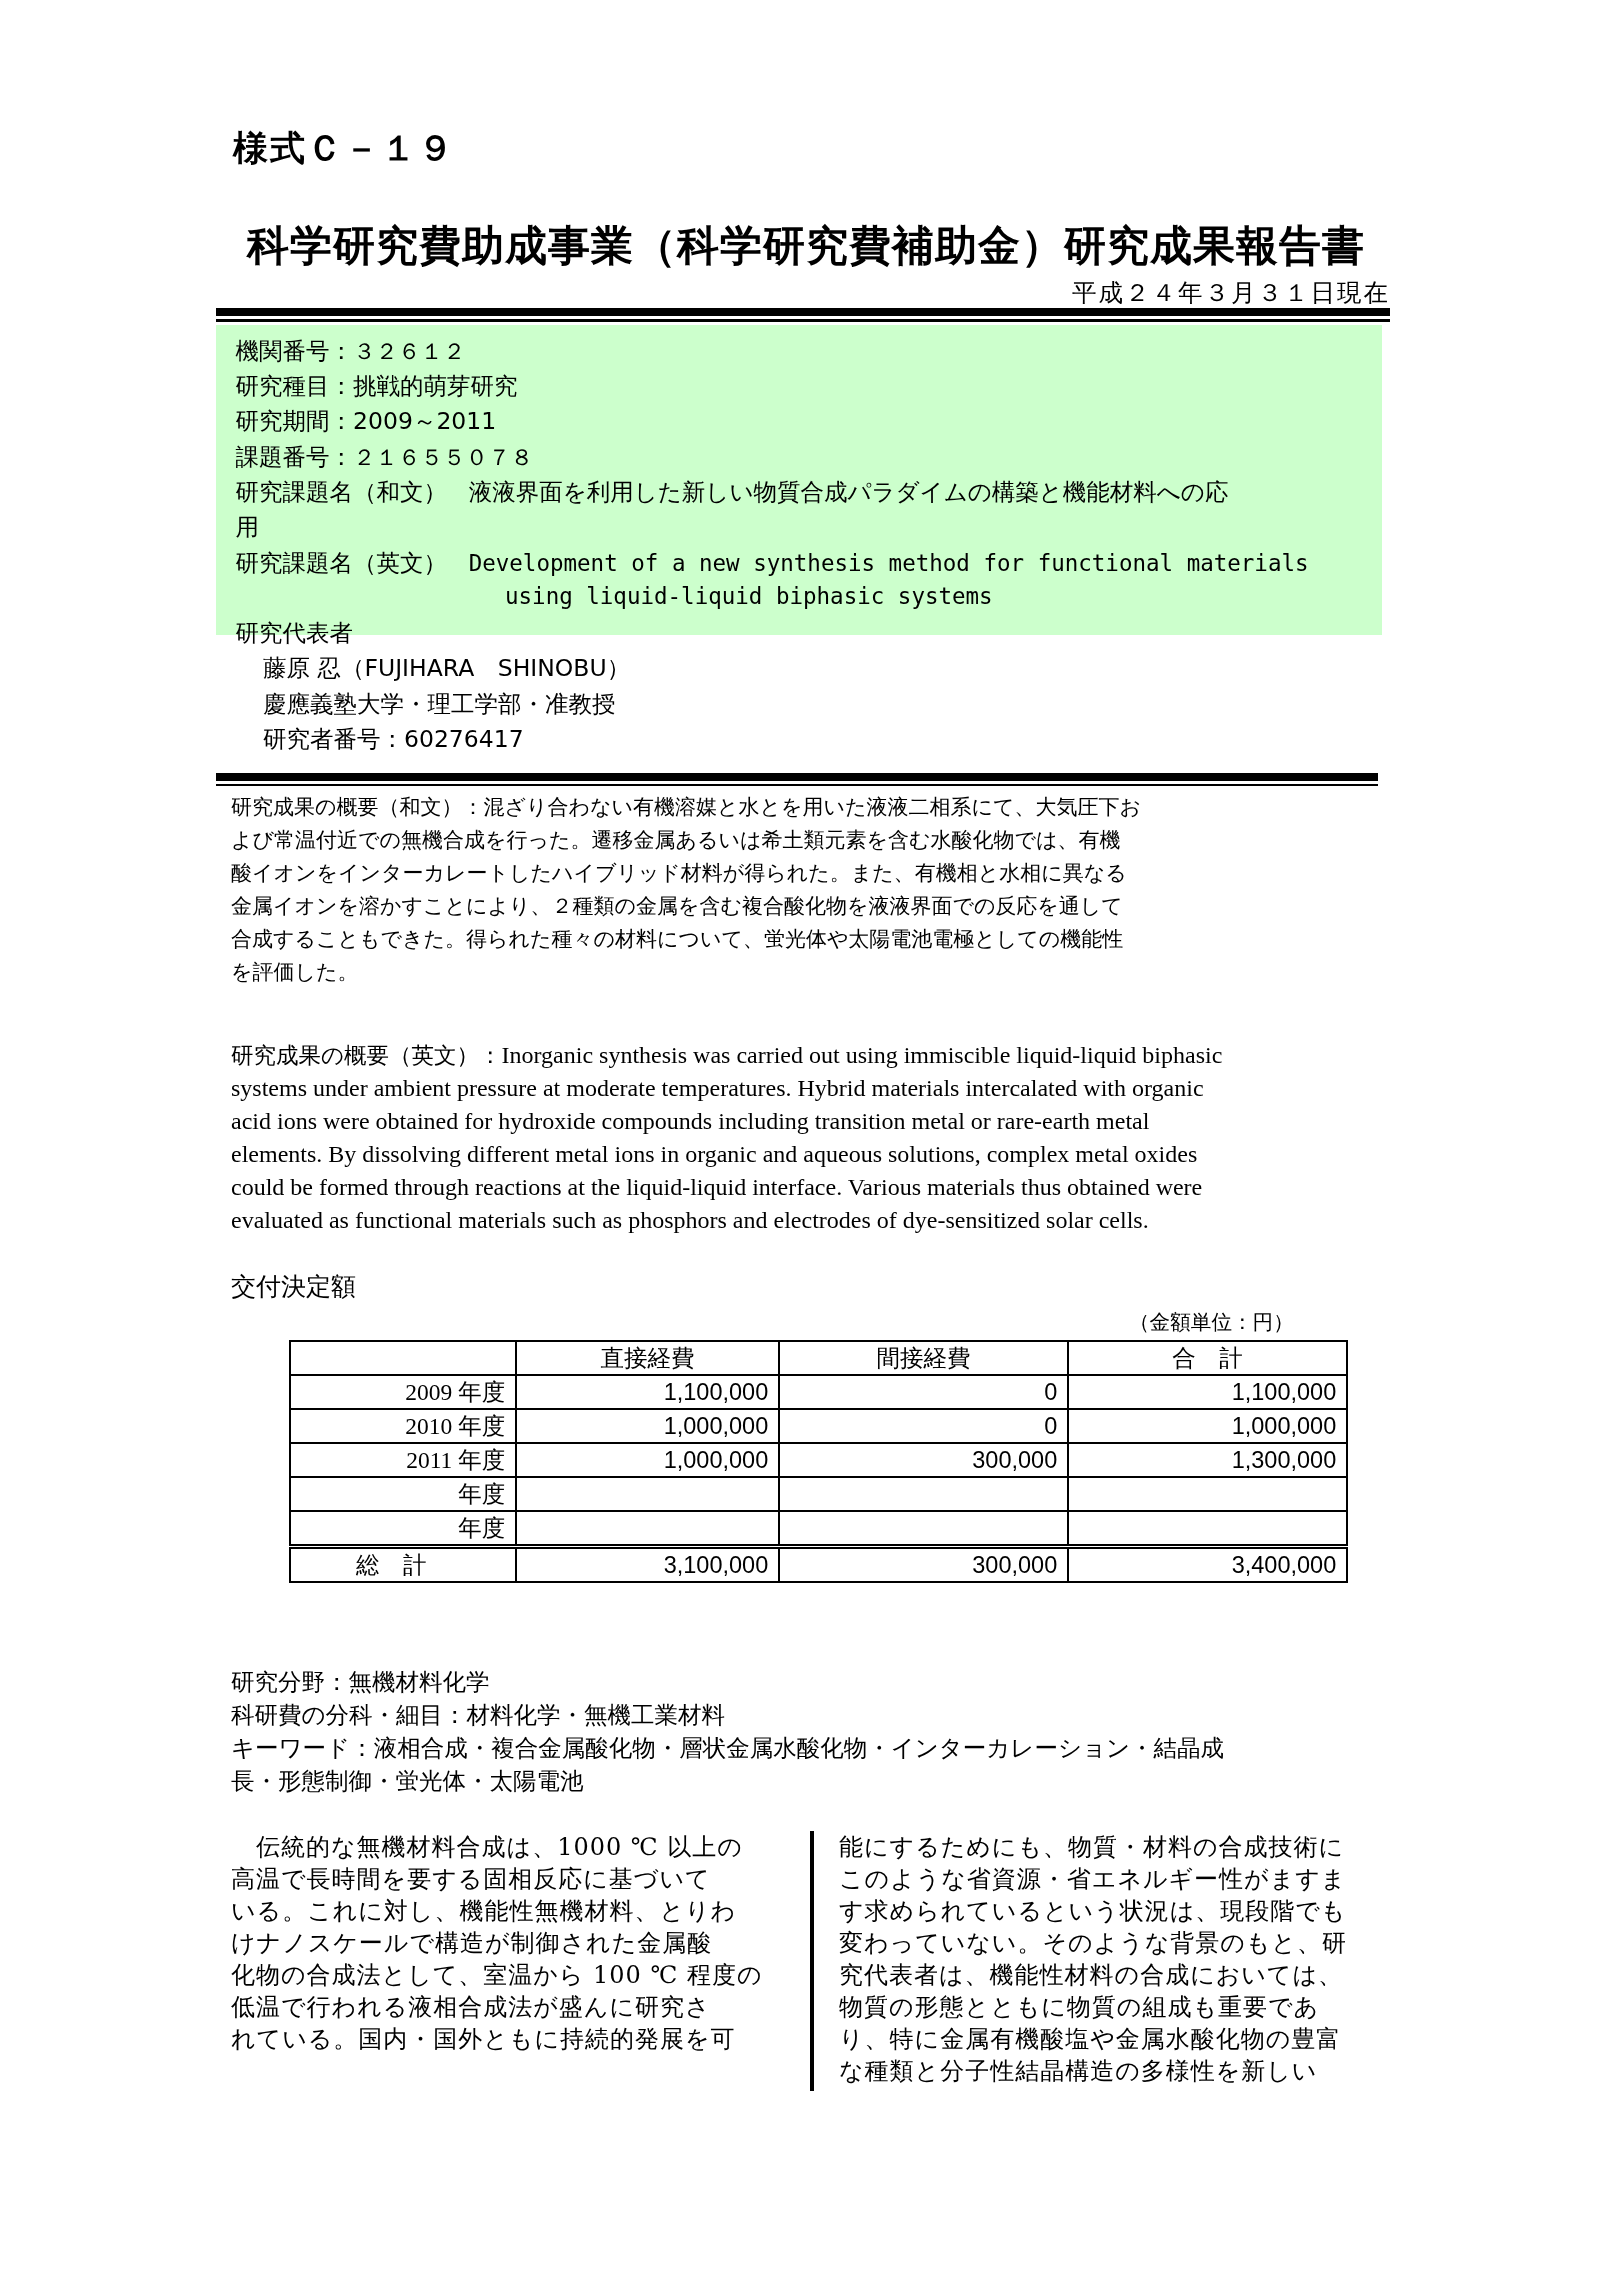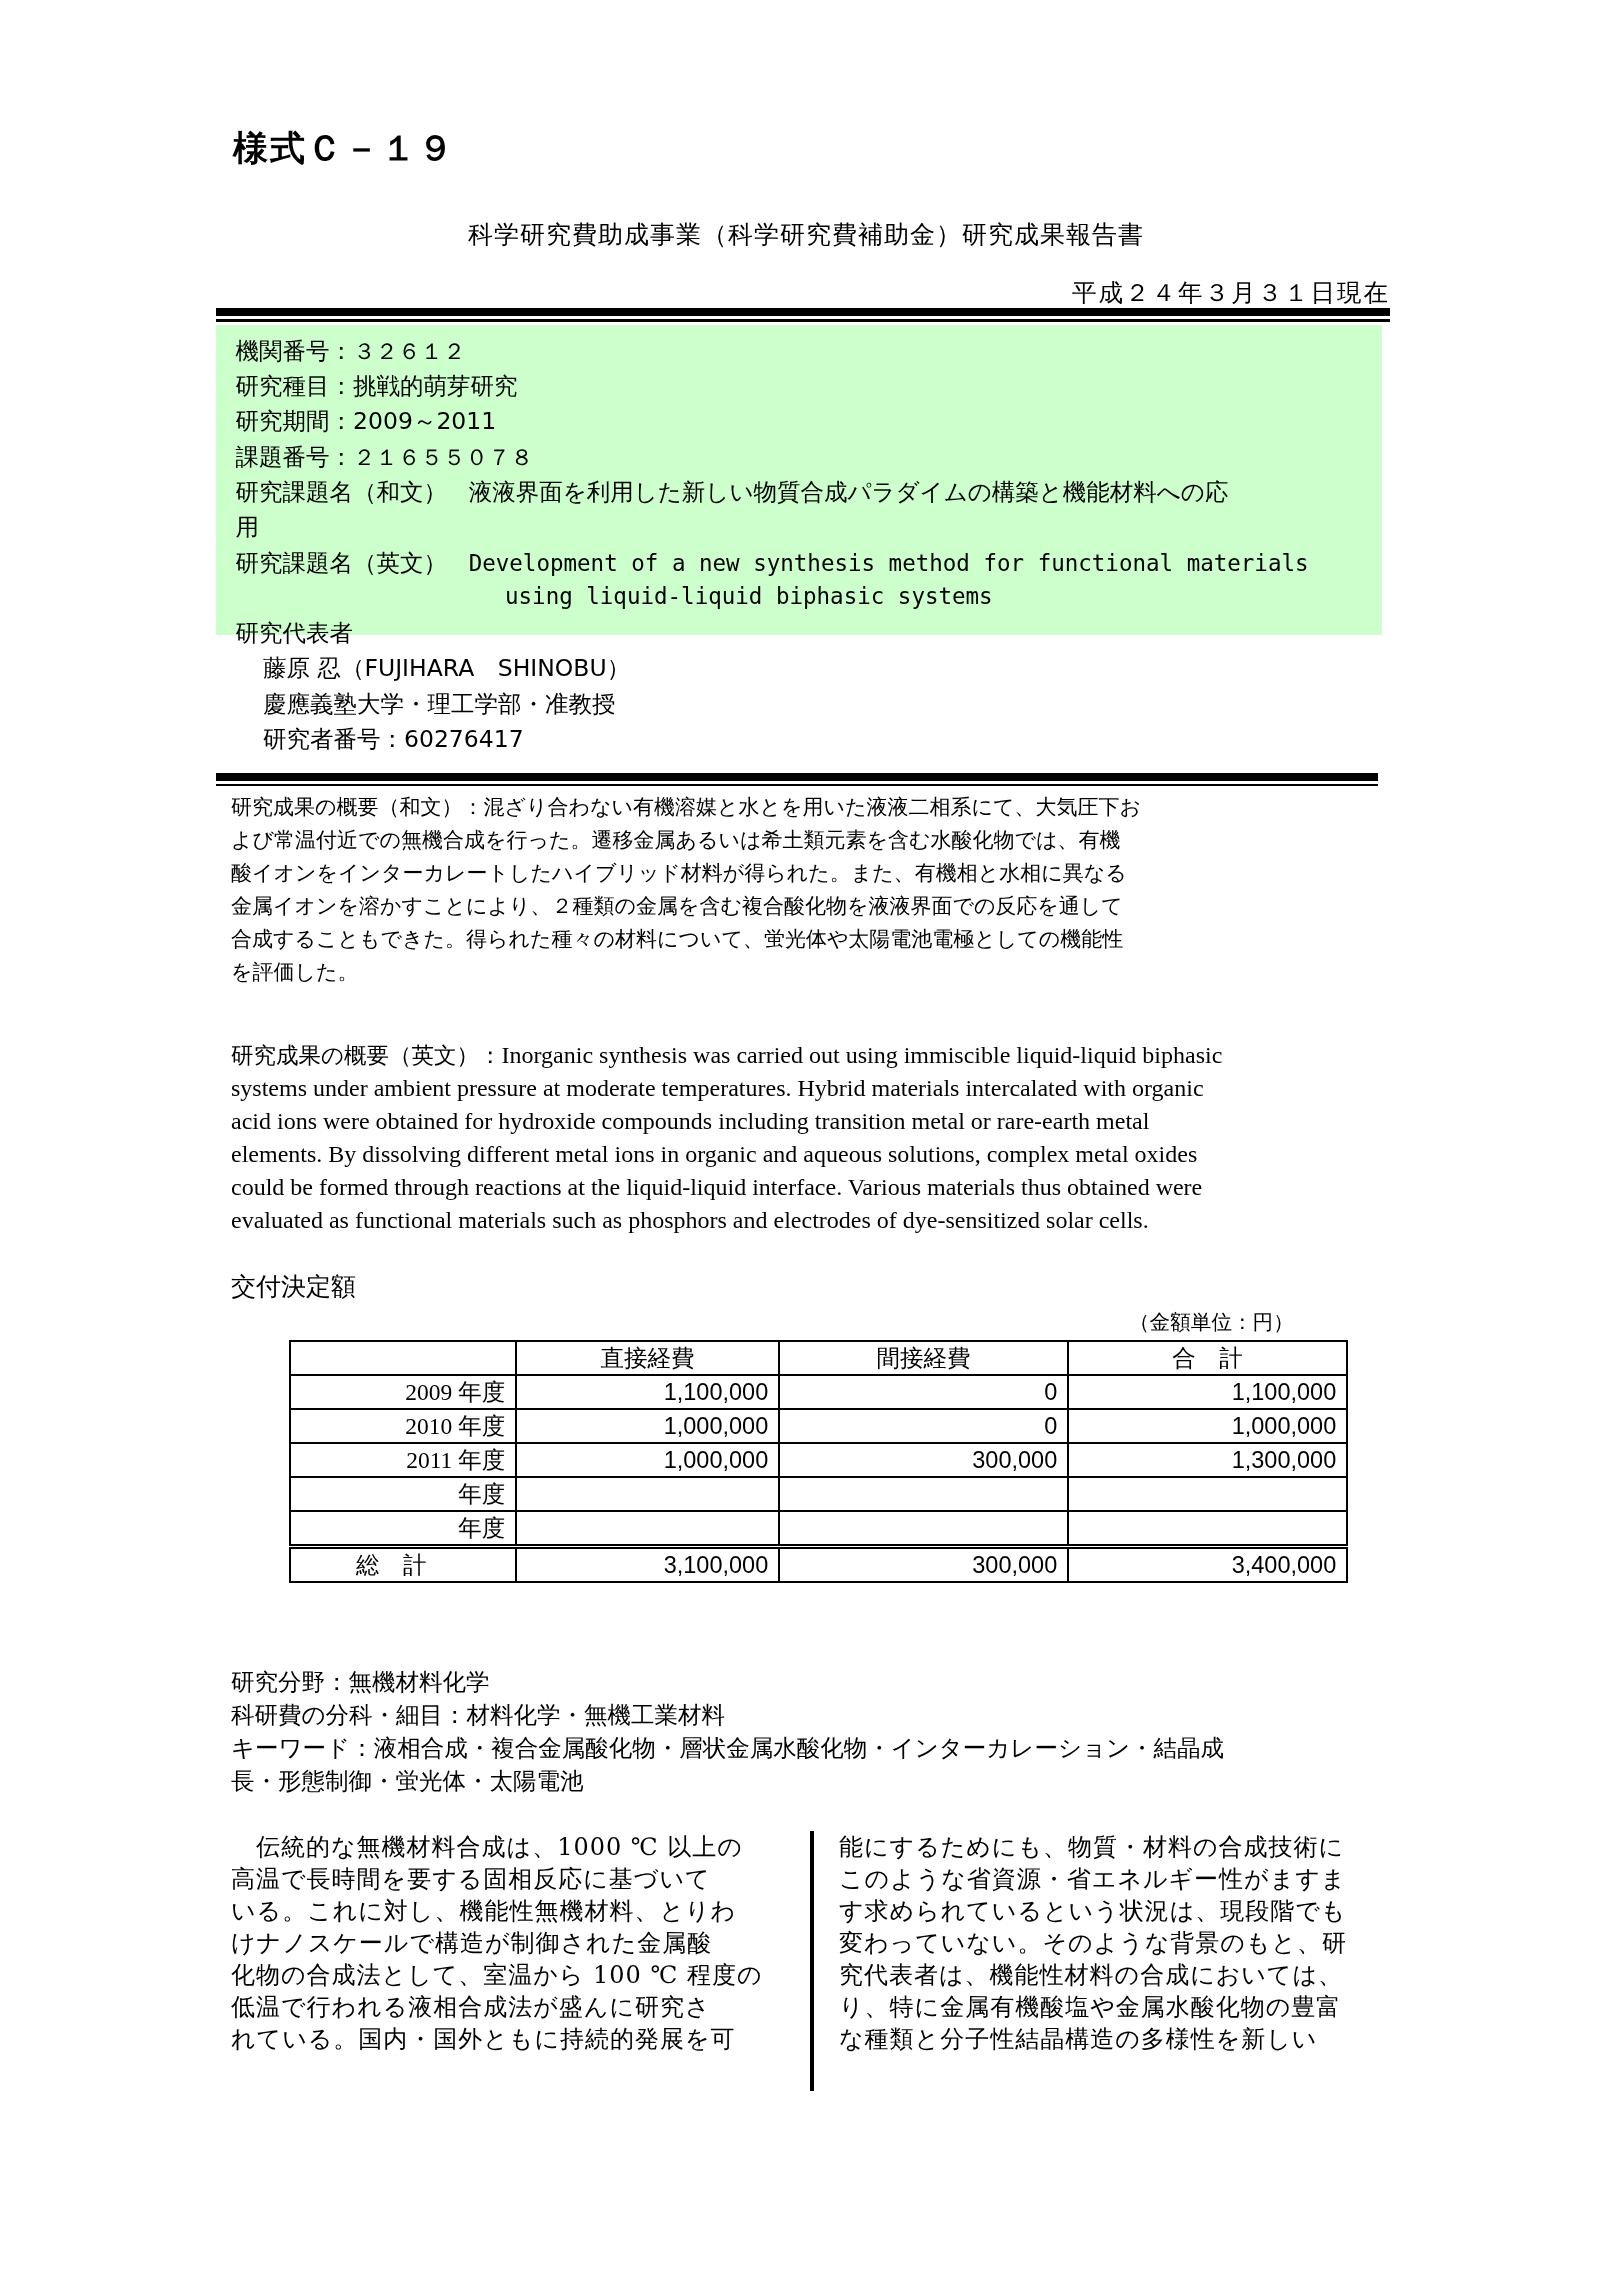--- a/index.html
+++ b/index.html
@@ -2,21 +2,21 @@
 <html><head>
   <meta charset="utf-8">
   <style>
     html, body { margin: 0; padding: 0; background: #ffffff; }
     body { width: 1621px; height: 2293px; position: relative; overflow: hidden; color: #000; }
     .abs { position: absolute; }
     .gothic { font-family: "DejaVu Sans", sans-serif; }
     .mincho { font-family: "DejaVu Serif", serif; }
 
     #form-id { left: 233px; top: 125px; font-size: 35px; font-weight: bold; letter-spacing: 2px; }
-    #doc-title { left: 218px; top: 218px; width: 1176px; text-align: center; font-size: 25px; font-weight: normal; letter-spacing: 1px; }
+    #doc-title { left: 218px; top: 218px; width: 1176px; text-align: center; font-size: 42px; font-weight: bold; letter-spacing: 1px; }
     #as-of-date { right: 231px; top: 276px; font-size: 24.5px; letter-spacing: 2px; }
 
     .rule { position: absolute; background: #000; }
     #top-rule-thick { left: 216px; top: 308px; width: 1174px; height: 7.8px; }
     #top-rule-thin { left: 216px; top: 319px; width: 1174px; height: 2.9px; }
 
     #info-box { left: 216px; top: 325px; width: 1166px; height: 310px; background: #ccffcc; box-sizing: border-box; padding: 7.8px 17.6px; }
     .info-line { position: absolute; left: 19.6px; font-size: 23.5px; white-space: nowrap; font-family: "DejaVu Sans", sans-serif; }
     .info-line .val-mono { font-family: "DejaVu Sans Mono", monospace; font-size: 22.5px; }
     .indent { left: 47px; }
@@ -182,16 +182,17 @@
 </div>
 
 <div id="col-divider" class="rule"></div>
 
 <div id="col-right" class="col">
   <div class="ln">能にするためにも、物質・材料の合成技術に</div>
   <div class="ln">このような省資源・省エネルギー性がますま</div>
   <div class="ln">す求められているという状況は、現段階でも</div>
   <div class="ln">変わっていない。そのような背景のもと、研</div>
   <div class="ln">究代表者は、機能性材料の合成においては、</div>
+  <div class="ln">物質の形態とともに物質の組成も重要であ</div>
   <div class="ln">り、特に金属有機酸塩や金属水酸化物の豊富</div>
   <div class="ln">な種類と分子性結晶構造の多様性を新しい</div>
 </div>
 
 
 </body></html>

